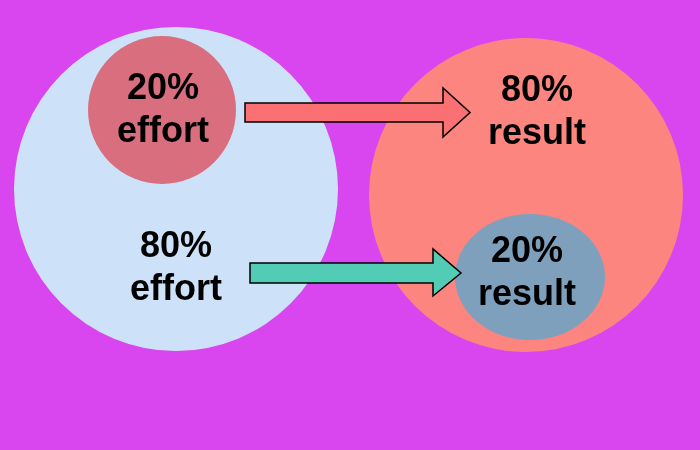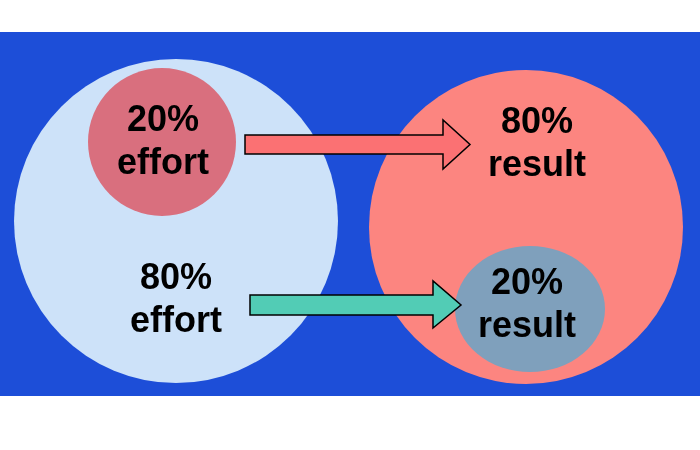--- a/index.html
+++ b/index.html
@@ -4,24 +4,23 @@
 <style>
   html, body {
     margin: 0;
     padding: 0;
     background: #ffffff;
     font-family: "Liberation Sans", sans-serif;
   }
   .canvas {
     position: relative;
     width: 700px;
-    height: 364px;
-    background: #1d4ed8;
+    height: 450px;
+    background: #d946ef;
     overflow: hidden;
-    margin-top: 32px;
   }
   .shapes {
     position: absolute;
     left: 0;
     top: 0;
     width: 700px;
     height: 450px;
     display: block;
   }
   .label {

